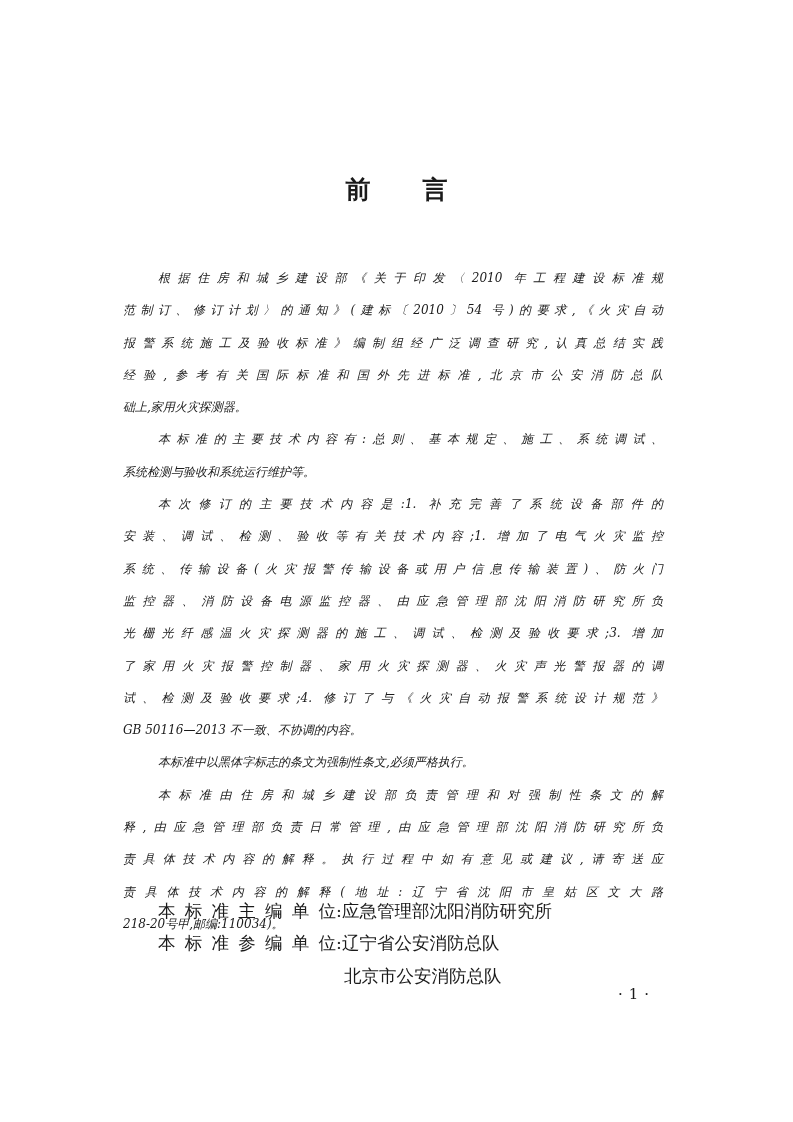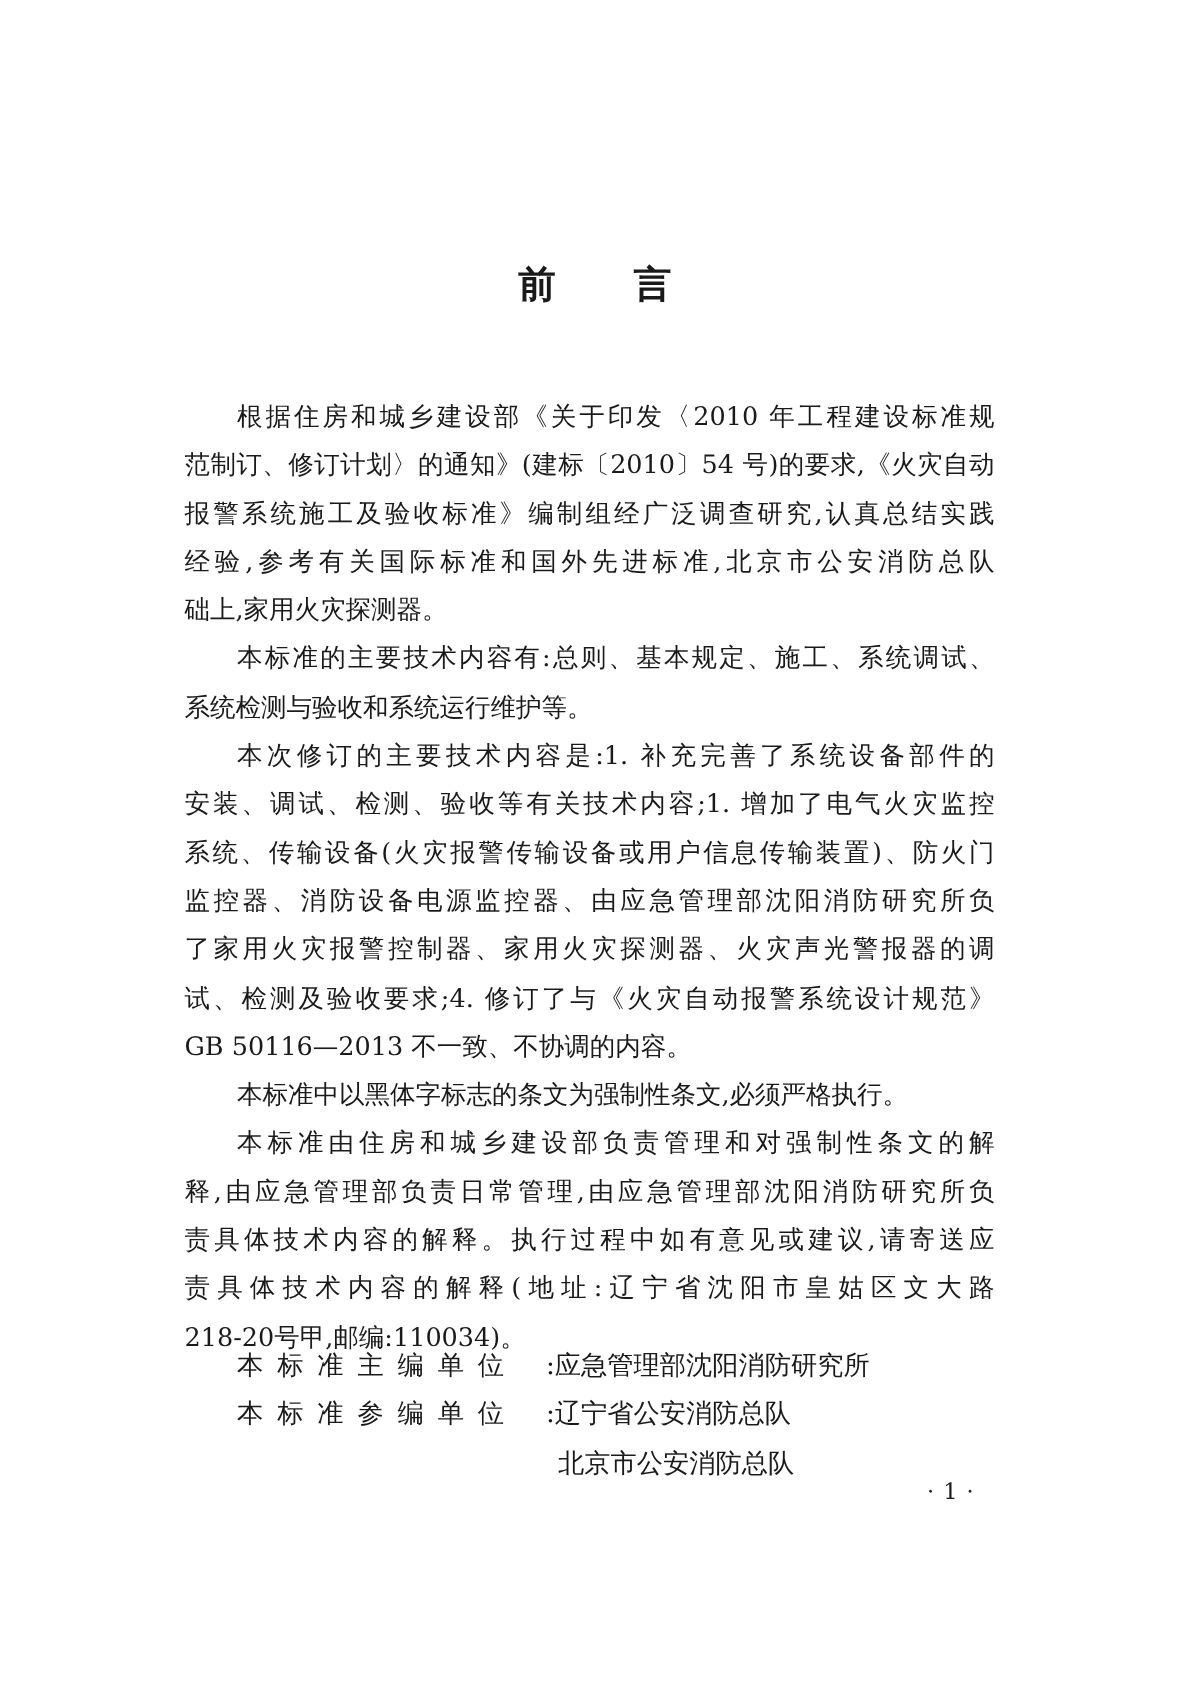--- a/index.html
+++ b/index.html
@@ -33,24 +33,25 @@
       font-size: 25px;
       letter-spacing: 52px;
       text-indent: 52px;
       line-height: 40px;
     }
     .body {
       position: absolute;
       left: 123px;
       top: 262px;
       width: 540px;
-      font-size: 17px;
+      font-size: 12px;
       line-height: 32.3px;
       text-align: justify;
       text-justify: inter-character;
+      font-style: italic;
     }
     .para {
       margin: 0;
       text-indent: 35px;
     }
     .line {
       display: block;
       white-space: nowrap;
       text-align-last: justify;
       text-align: justify;
@@ -77,21 +78,20 @@
       width: 178px;
       display: flex;
       justify-content: space-between;
       letter-spacing: 0;
     }
     .editor-label span {
       display: inline-block;
     }
     .editor-value {
       padding-left: 0;
-      margin-left: 28px;
     }
     .editor-row.cont .editor-value {
       padding-left: 178px;
     }
     .page-number {
       position: absolute;
       left: 618px;
       top: 985px;
       font-size: 15px;
       letter-spacing: 6px;
@@ -117,20 +117,21 @@
     <div class="para">
       <span class="line indent">本标准的主要技术内容有:总则、基本规定、施工、系统调试、</span>
       <span class="line last">系统检测与验收和系统运行维护等。</span>
     </div>
 
     <div class="para">
       <span class="line indent">本次修订的主要技术内容是:1. 补充完善了系统设备部件的</span>
       <span class="line">安装、调试、检测、验收等有关技术内容;1. 增加了电气火灾监控</span>
       <span class="line">系统、传输设备(火灾报警传输设备或用户信息传输装置)、防火门</span>
       <span class="line">监控器、消防设备电源监控器、由应急管理部沈阳消防研究所负</span>
+      <span class="line">光栅光纤感温火灾探测器的施工、调试、检测及验收要求;3. 增加</span>
       <span class="line">了家用火灾报警控制器、家用火灾探测器、火灾声光警报器的调</span>
       <span class="line">试、检测及验收要求;4. 修订了与《火灾自动报警系统设计规范》</span>
       <span class="line last">GB 50116—2013 不一致、不协调的内容。</span>
     </div>
 
     <div class="para">
       <span class="line indent last">本标准中以黑体字标志的条文为强制性条文,必须严格执行。</span>
     </div>
 
     <div class="para">

